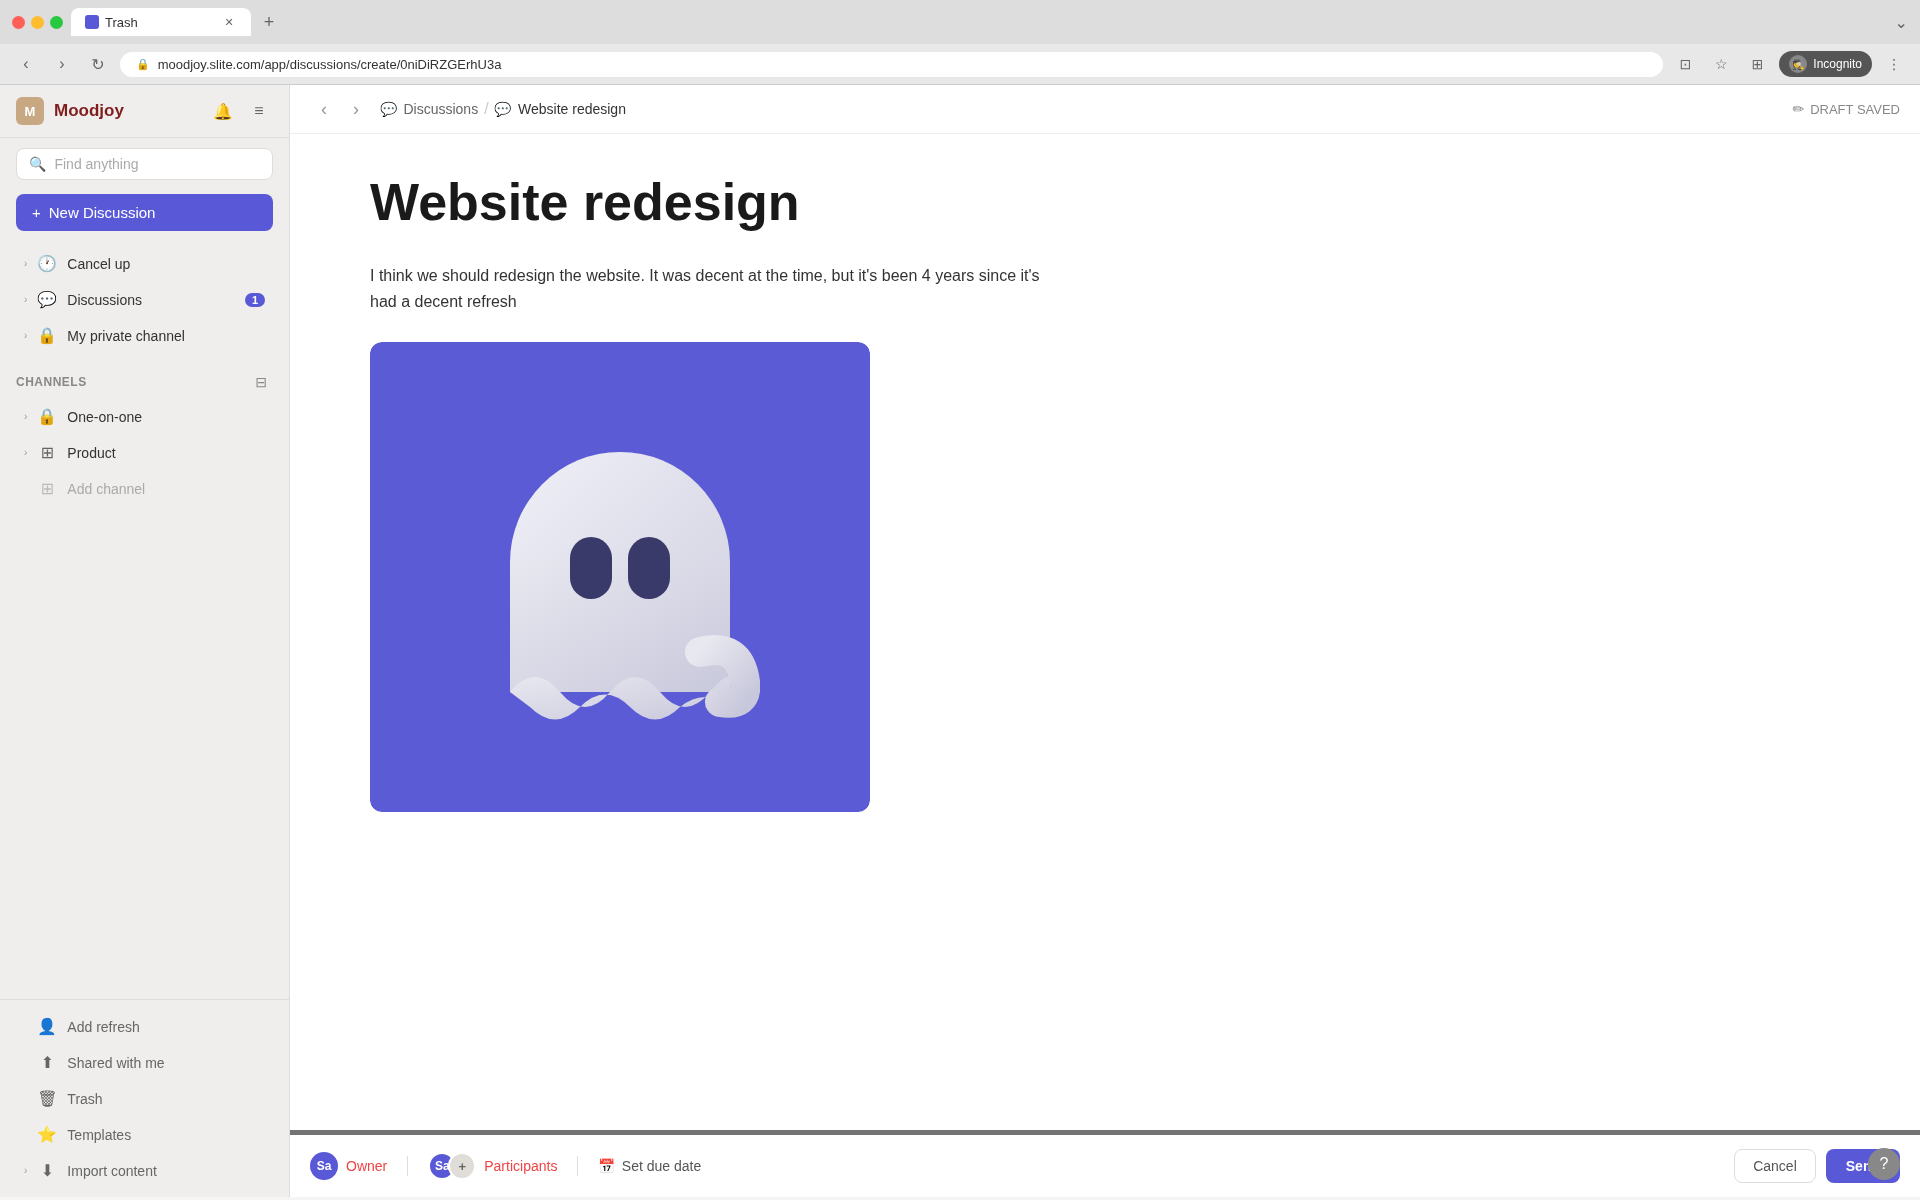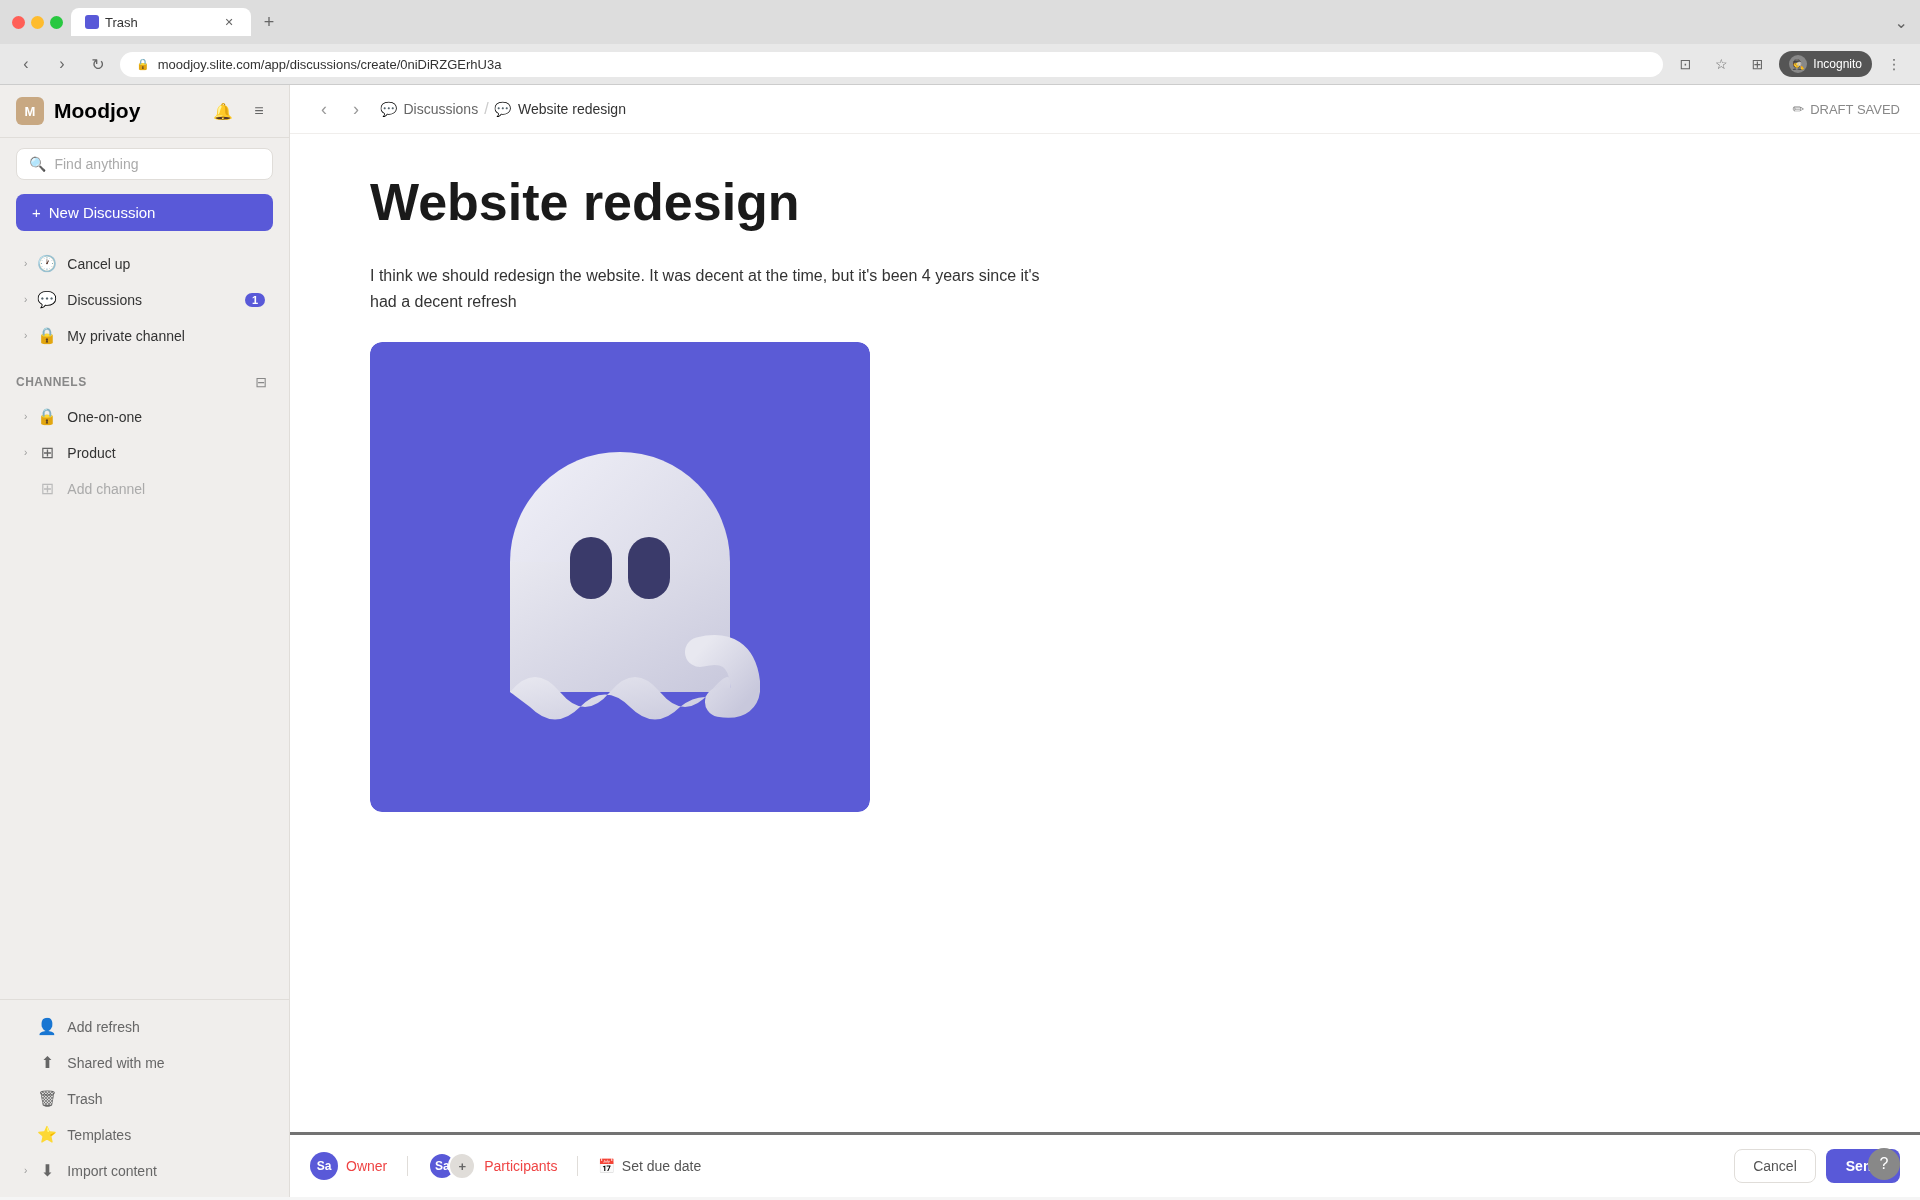--- a/index.html
+++ b/index.html
@@ -30,21 +30,21 @@
     .incognito-btn { display: flex; align-items: center; gap: 6px; background: #555; border-radius: 16px; padding: 4px 10px; color: white; font-size: 12px; }
     .incognito-icon { width: 18px; height: 18px; border-radius: 50%; background: #888; display: flex; align-items: center; justify-content: center; font-size: 10px; }
 
     
     .app { display: flex; height: calc(1200px - 88px); }
 
     
     .sidebar { width: 290px; background: #f0eeec; border-right: 1px solid #e0ddd9; display: flex; flex-direction: column; overflow: hidden; flex-shrink: 0; }
     .sidebar-header { display: flex; align-items: center; padding: 12px 16px; gap: 10px; border-bottom: 1px solid #e0ddd9; }
     .workspace-avatar { width: 28px; height: 28px; border-radius: 6px; background: #c8a882; display: flex; align-items: center; justify-content: center; font-size: 13px; color: white; font-weight: bold; }
-    .workspace-name { font-size: 21px; font-weight: 600; color: #000000; flex: 1; }
+    .workspace-name { font-size: 17px; font-weight: 600; color: #7f1d1d; flex: 1; }
     .sidebar-header-actions { display: flex; gap: 8px; }
     .header-action-btn { width: 28px; height: 28px; display: flex; align-items: center; justify-content: center; color: #666; font-size: 16px; cursor: pointer; border-radius: 6px; }
 
     .sidebar-search { padding: 10px 16px; }
     .search-box { display: flex; align-items: center; gap: 8px; background: white; border-radius: 8px; padding: 7px 12px; cursor: pointer; border: 1px solid #e0ddd9; }
     .search-icon { font-size: 14px; color: #999; }
     .search-text { font-size: 14px; color: #aaa; }
 
     .sidebar-new-btn { margin: 4px 16px 10px; }
     .new-discussion-btn { width: 100%; background: #5959d8; color: white; border: none; border-radius: 8px; padding: 10px 16px; font-size: 15px; font-weight: 500; cursor: pointer; display: flex; align-items: center; gap: 8px; }
@@ -83,21 +83,21 @@
     
     .content { flex: 1; overflow-y: auto; padding: 40px 80px; position: relative; }
     .discussion-title { font-size: 52px; font-weight: 800; color: #1a1a1a; margin-bottom: 32px; line-height: 1.1; }
     .discussion-body { font-size: 16px; color: #333; line-height: 1.6; margin-bottom: 28px; max-width: 700px; }
     .block-handle { position: absolute; left: 50px; color: #ccc; font-size: 14px; cursor: grab; display: flex; align-items: center; height: 24px; margin-top: 2px; }
 
     .image-block { position: relative; max-width: 500px; border-radius: 12px; overflow: hidden; margin-top: 16px; }
     .slite-image { width: 500px; height: 470px; background: #5b5bd6; border-radius: 12px; display: flex; align-items: center; justify-content: center; }
 
     
-    .bottom-bar { border-top: 3px solid #737373; padding: 14px 20px; display: flex; align-items: center; gap: 16px; background: white; }
+    .bottom-bar { border-top: 5px solid #737373; padding: 14px 20px; display: flex; align-items: center; gap: 16px; background: white; }
     .participant-item { display: flex; align-items: center; gap: 8px; cursor: pointer; }
     .participant-avatar { width: 28px; height: 28px; border-radius: 50%; background: #5959d8; display: flex; align-items: center; justify-content: center; color: white; font-size: 12px; font-weight: 600; }
     .participant-label { font-size: 14px; color: #ef4444; }
     .participants-group { display: flex; align-items: center; gap: 8px; cursor: pointer; }
     .participant-avatars { display: flex; }
     .participant-avatar-overlap { width: 28px; height: 28px; border-radius: 50%; background: #5959d8; display: flex; align-items: center; justify-content: center; color: white; font-size: 12px; font-weight: 600; border: 2px solid white; }
     .participant-avatar-overlap:not(:first-child) { margin-left: -8px; }
     .participant-avatar-plus { width: 28px; height: 28px; border-radius: 50%; background: #e0ddd9; display: flex; align-items: center; justify-content: center; color: #666; font-size: 13px; font-weight: 600; border: 2px solid white; margin-left: -8px; }
     .due-date-btn { display: flex; align-items: center; gap: 6px; cursor: pointer; }
     .due-date-icon { font-size: 14px; color: #888; }

